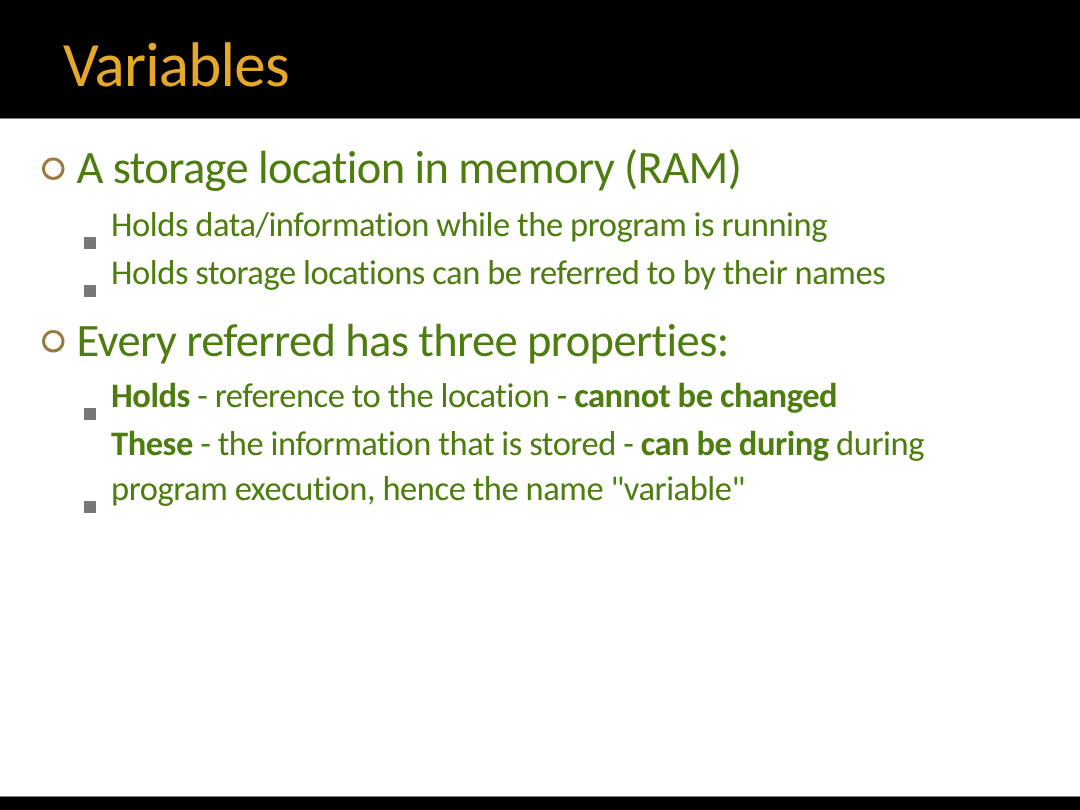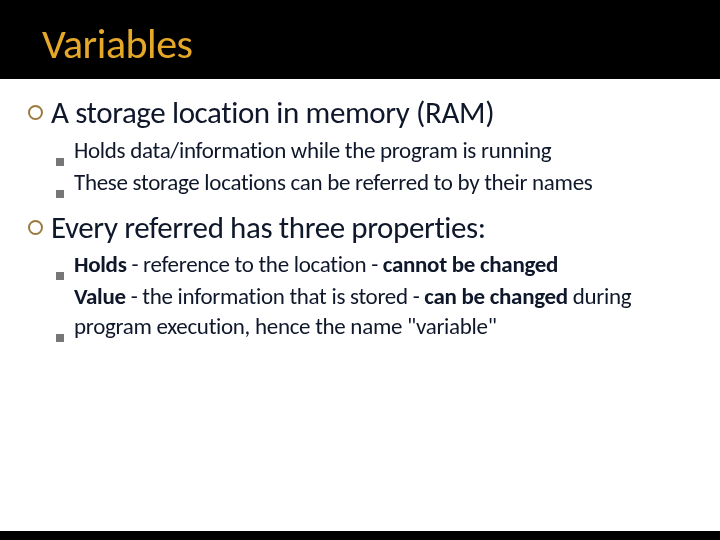--- a/index.html
+++ b/index.html
@@ -22,21 +22,21 @@
   .title {
     color: #e6a828;
     font-size: 42px;
     font-weight: 400;
     letter-spacing: -0.5px;
   }
   .content-area {
     background: #fff;
     height: calc(100% - 88px);
     padding: 14px 28px 0 28px;
-    color: #0f172a;
+    color: #4d7c0f;
   }
   .top-item {
     display: flex;
     align-items: flex-start;
     margin-bottom: 2px;
   }
   .top-bullet {
     display: inline-block;
     width: 15px;
     height: 15px;
@@ -88,33 +88,33 @@
       <span class="top-bullet"></span>
       <span class="top-text">A storage location in memory (RAM)</span>
     </div>
     <div class="sub-list">
       <div class="sub-item">
         <span class="sub-bullet"></span>
         <span class="sub-text">Holds data/information while the program is running</span>
       </div>
       <div class="sub-item">
         <span class="sub-bullet"></span>
-        <span class="sub-text">These storage locations can be referred to by their names</span>
+        <span class="sub-text">Holds storage locations can be referred to by their names</span>
       </div>
     </div>
 
     <div class="top-item">
       <span class="top-bullet"></span>
       <span class="top-text">Every referred has three properties:</span>
     </div>
     <div class="sub-list">
       <div class="sub-item">
         <span class="sub-bullet"></span>
         <span class="sub-text"><span class="b">Holds</span> - reference to the location - <span class="b">cannot be changed</span></span>
       </div>
       <div class="sub-item">
         <span class="sub-bullet"></span>
-        <span class="sub-text"><span class="b">Value</span> - the information that is stored - <span class="b">can be changed</span> during program execution, hence the name "variable"</span>
+        <span class="sub-text"><span class="b">These</span> - the information that is stored - <span class="b">can be during</span> during program execution, hence the name "variable"</span>
       </div>
     </div>
 
   </div>
 </div>
 
 </body></html>

